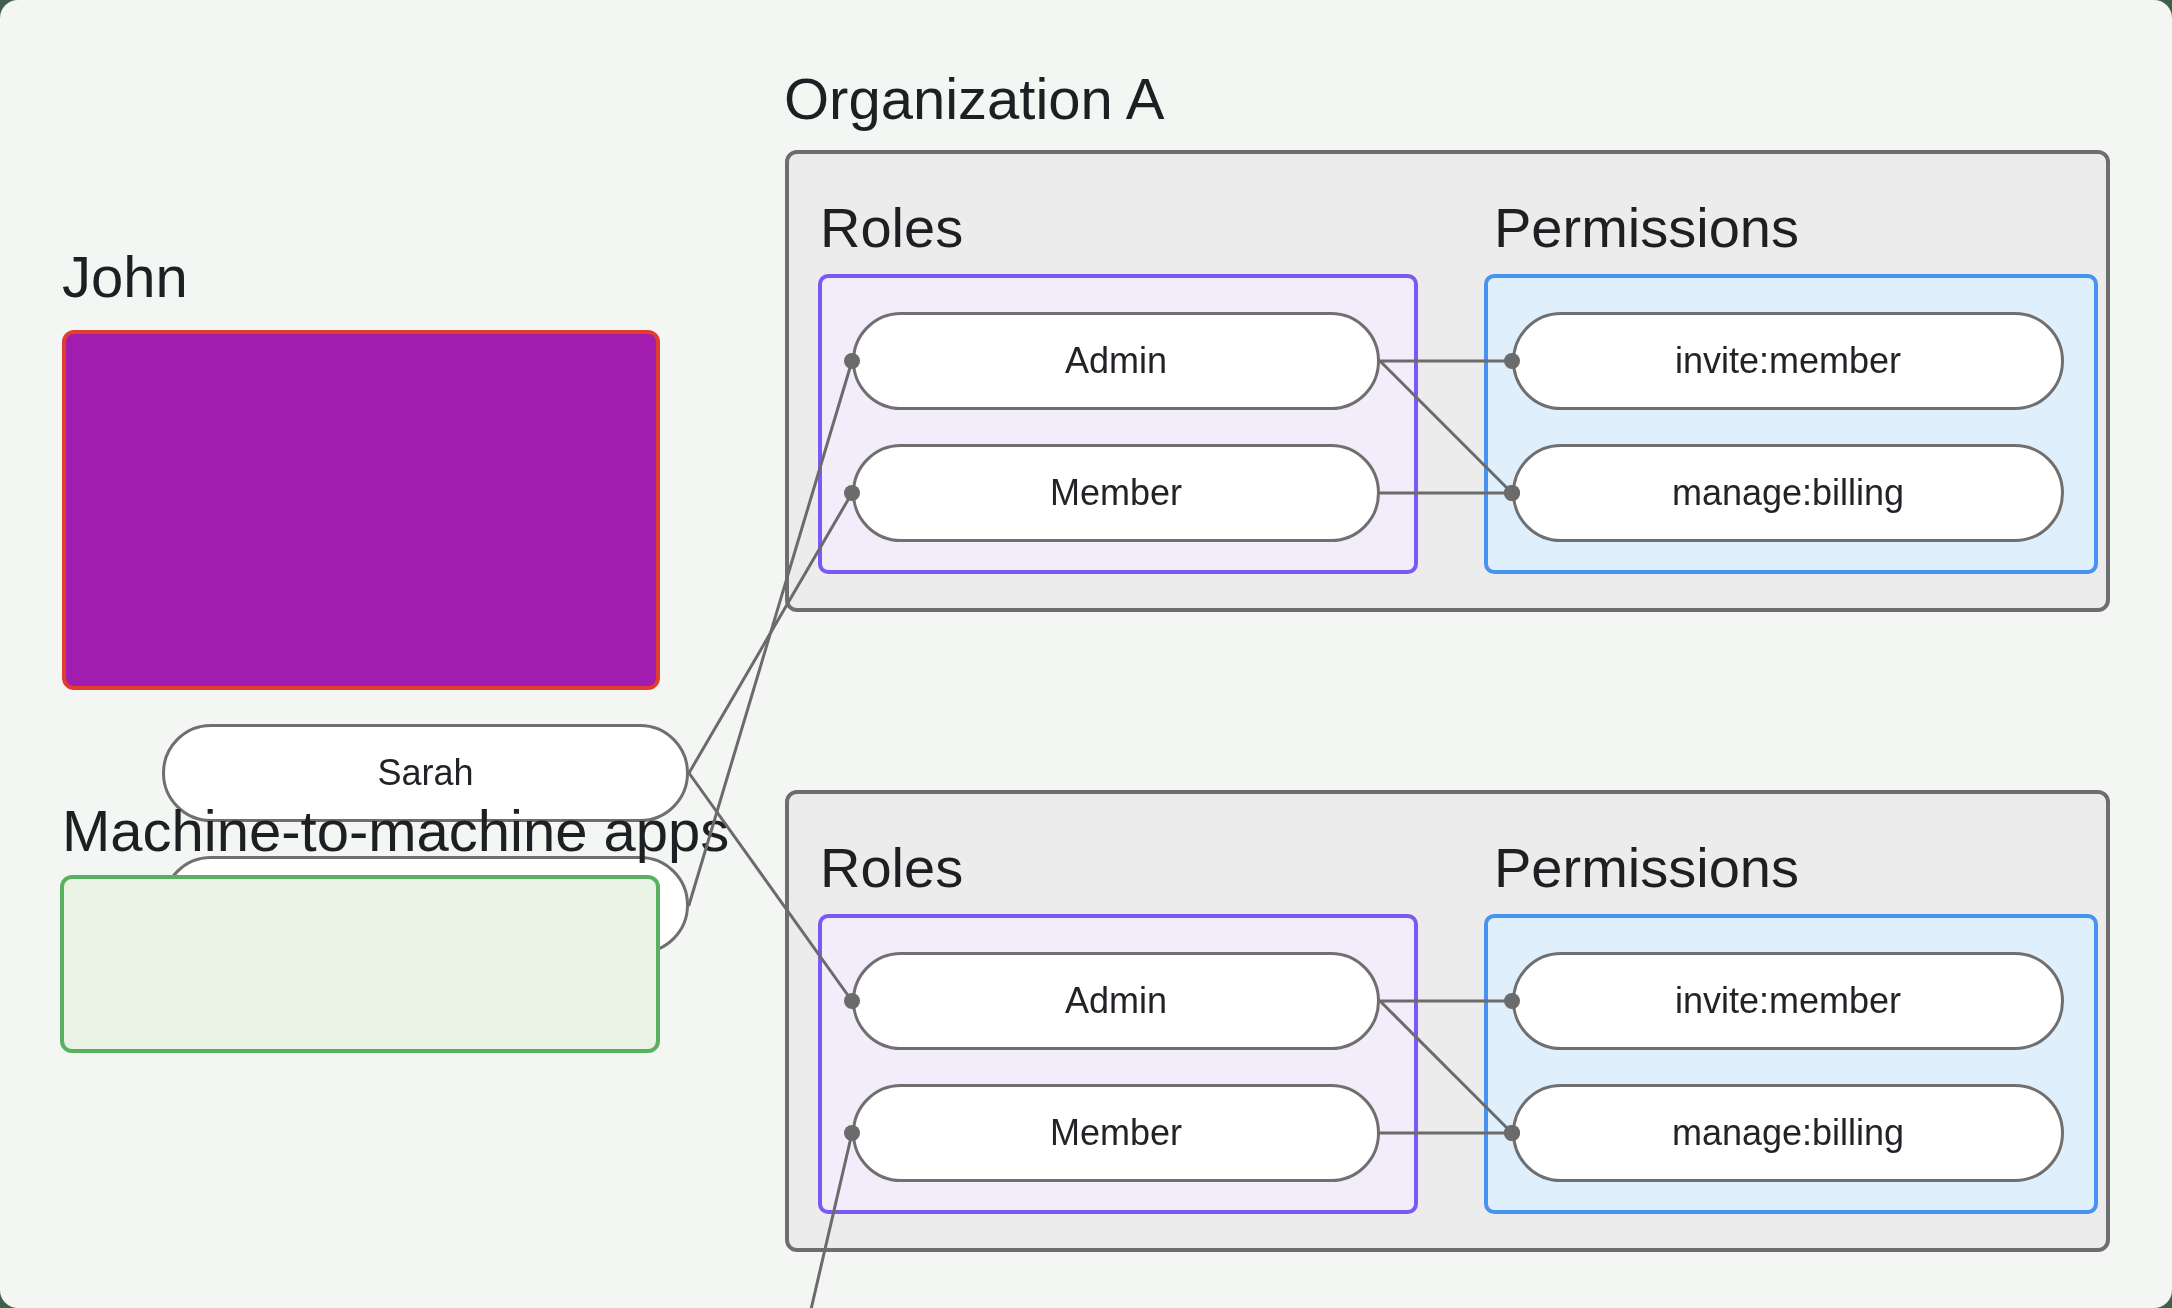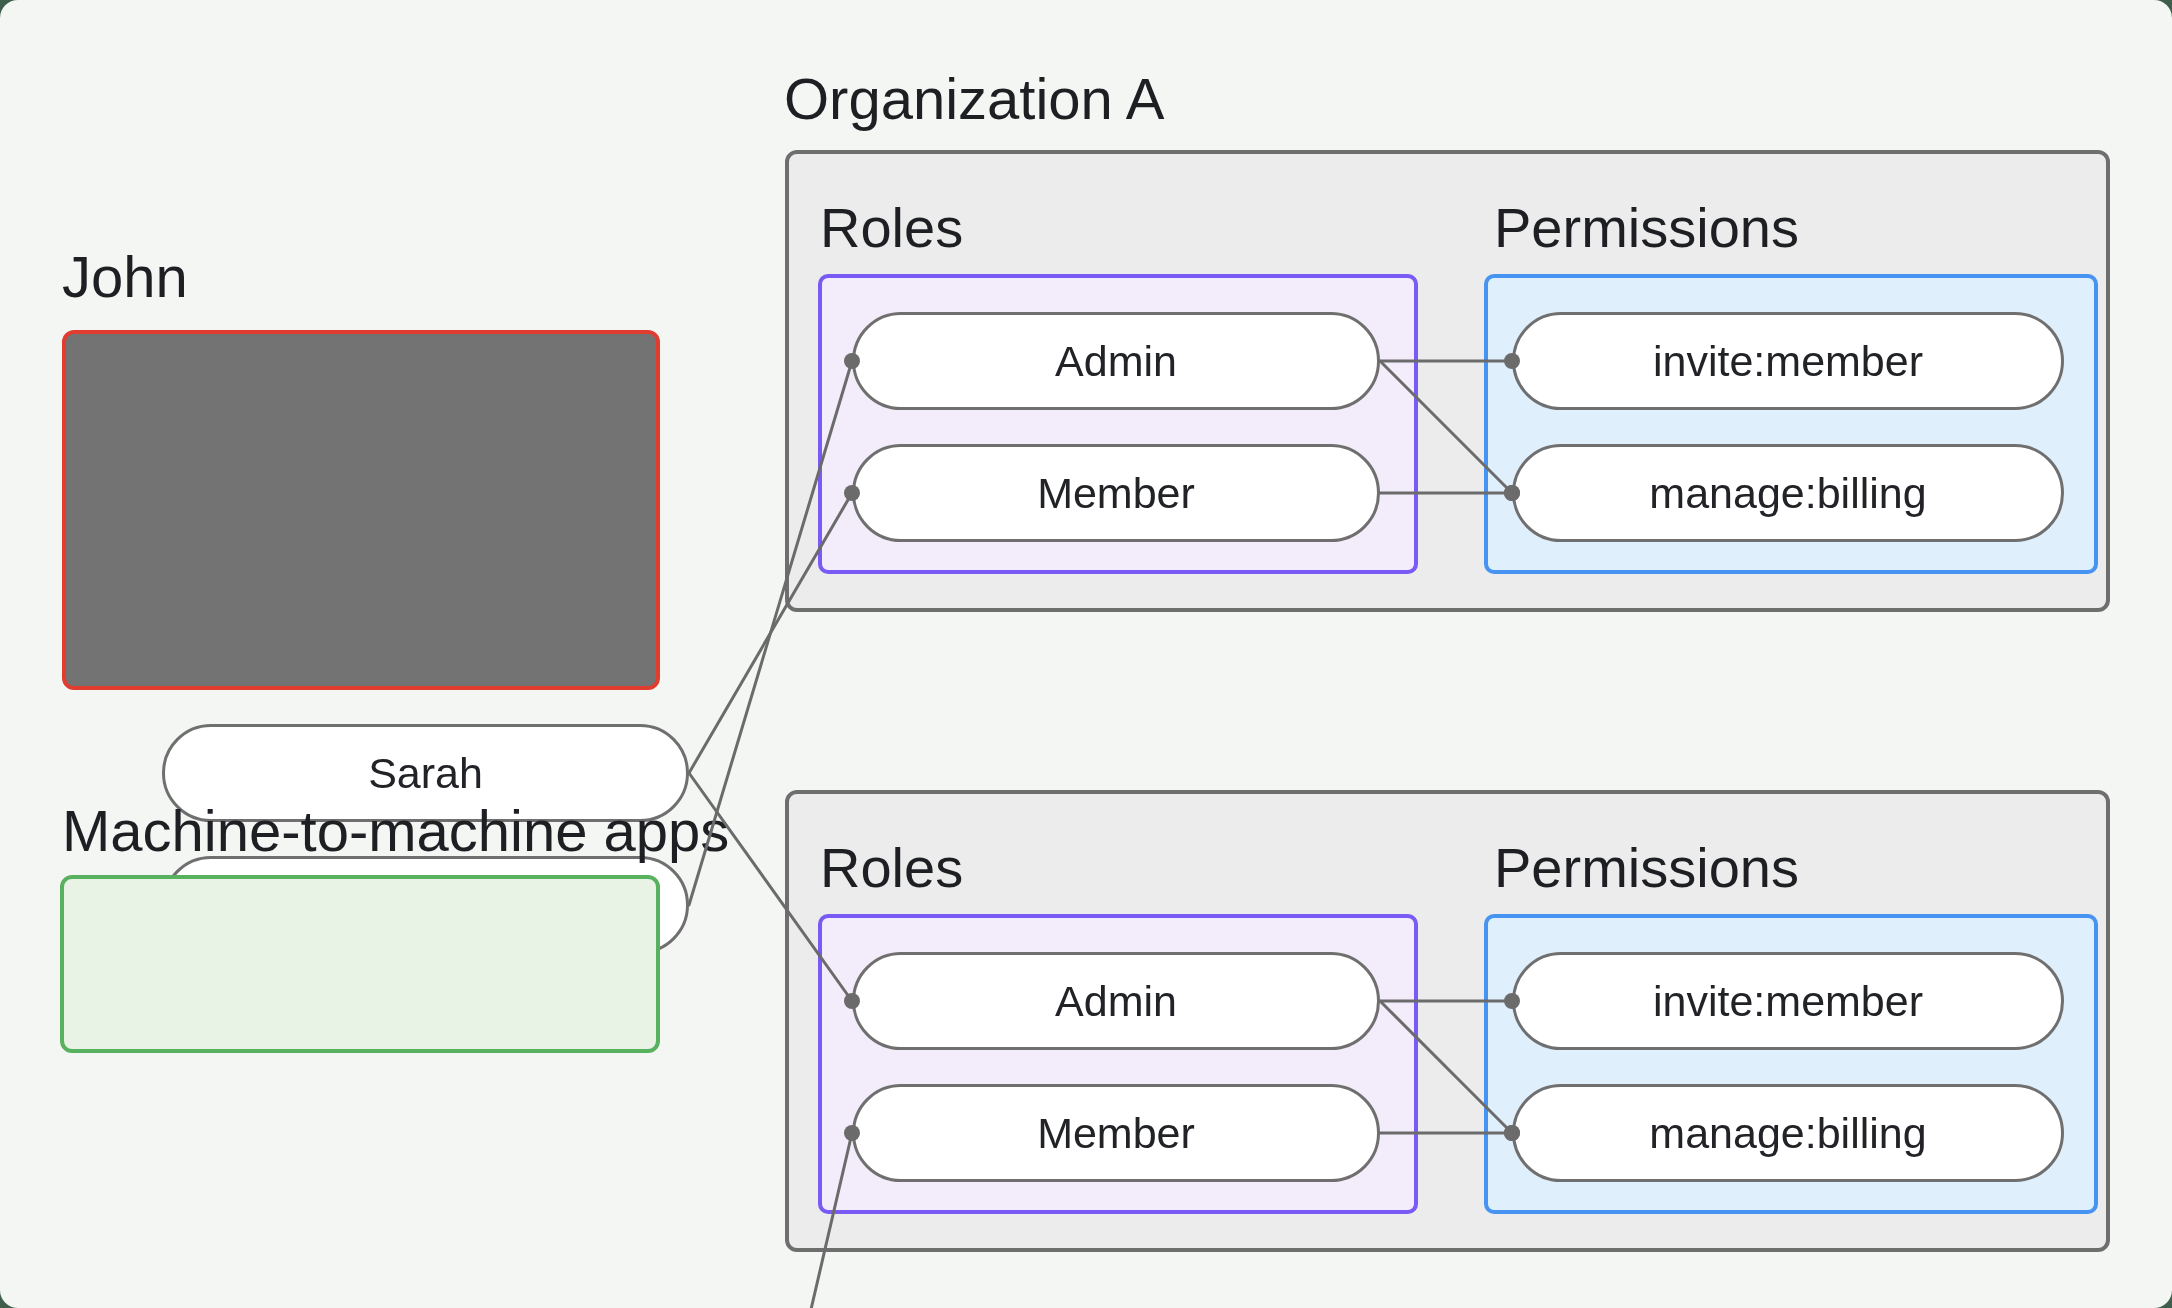--- a/index.html
+++ b/index.html
@@ -28,21 +28,21 @@
     font-size: 56px;
     font-weight: 500;
     color: #1d1f23;
     line-height: 1.15;
     white-space: nowrap;
   }
 
   .group { position: absolute; border-radius: 12px; }
 
   #users-group  { left: 62px;  top: 330px; width: 598px; height: 360px;
-                  background: #737373; border: 4px solid #e03c30; }
+                  background: #a21caf; border: 4px solid #e03c30; }
   #m2m-group    { left: 60px;  top: 875px; width: 600px; height: 178px;
                   background: #e8f3e6; border: 4px solid #57b15f; }
 
   .org-container {
     position: absolute; left: 785px; width: 1325px; height: 462px;
     background: #ececec; border: 4px solid #6e6e6e; border-radius: 12px;
   }
   #org-a-container { top: 150px; }
   #org-b-container { top: 790px; }
 
@@ -60,21 +60,21 @@
   #perms-box-a { top: 274px; }
   #perms-box-b { top: 914px; }
 
   .pill {
     position: absolute;
     height: 98px;
     background: #ffffff;
     border: 3px solid #6f6f6f;
     border-radius: 50px;
     display: flex; align-items: center; justify-content: center;
-    font-size: 43px; font-weight: 400; color: #212327;
+    font-size: 36px; font-weight: 400; color: #212327;
     white-space: nowrap;
   }
 
   #pill-sarah { left: 96px;  top: 390px;  width: 527px; }
   #pill-john  { left: 96px;  top: 522px;  width: 527px; }
 
   #pill-admin-a   { left: 852px;  top: 312px;  width: 528px; }
   #pill-member-a  { left: 852px;  top: 444px;  width: 528px; }
   #pill-invite-a  { left: 1512px; top: 312px;  width: 552px; }
   #pill-billing-a { left: 1512px; top: 444px;  width: 552px; }

